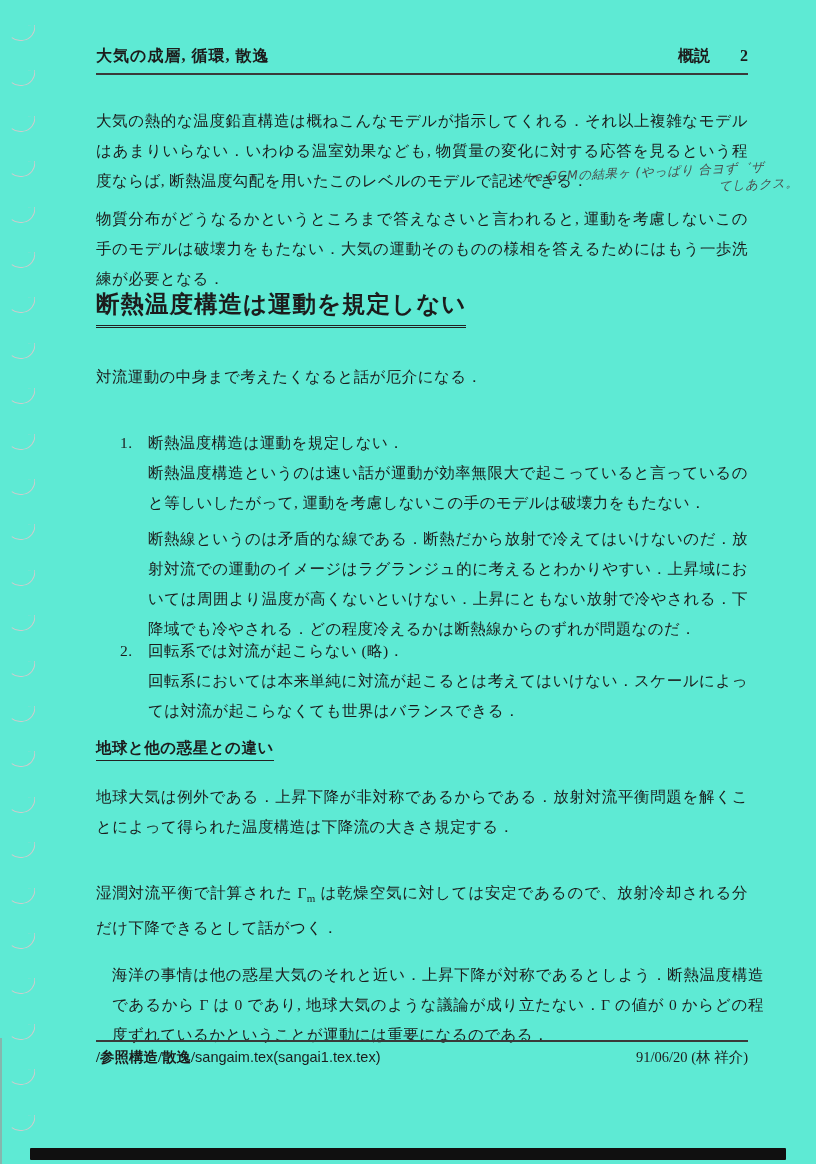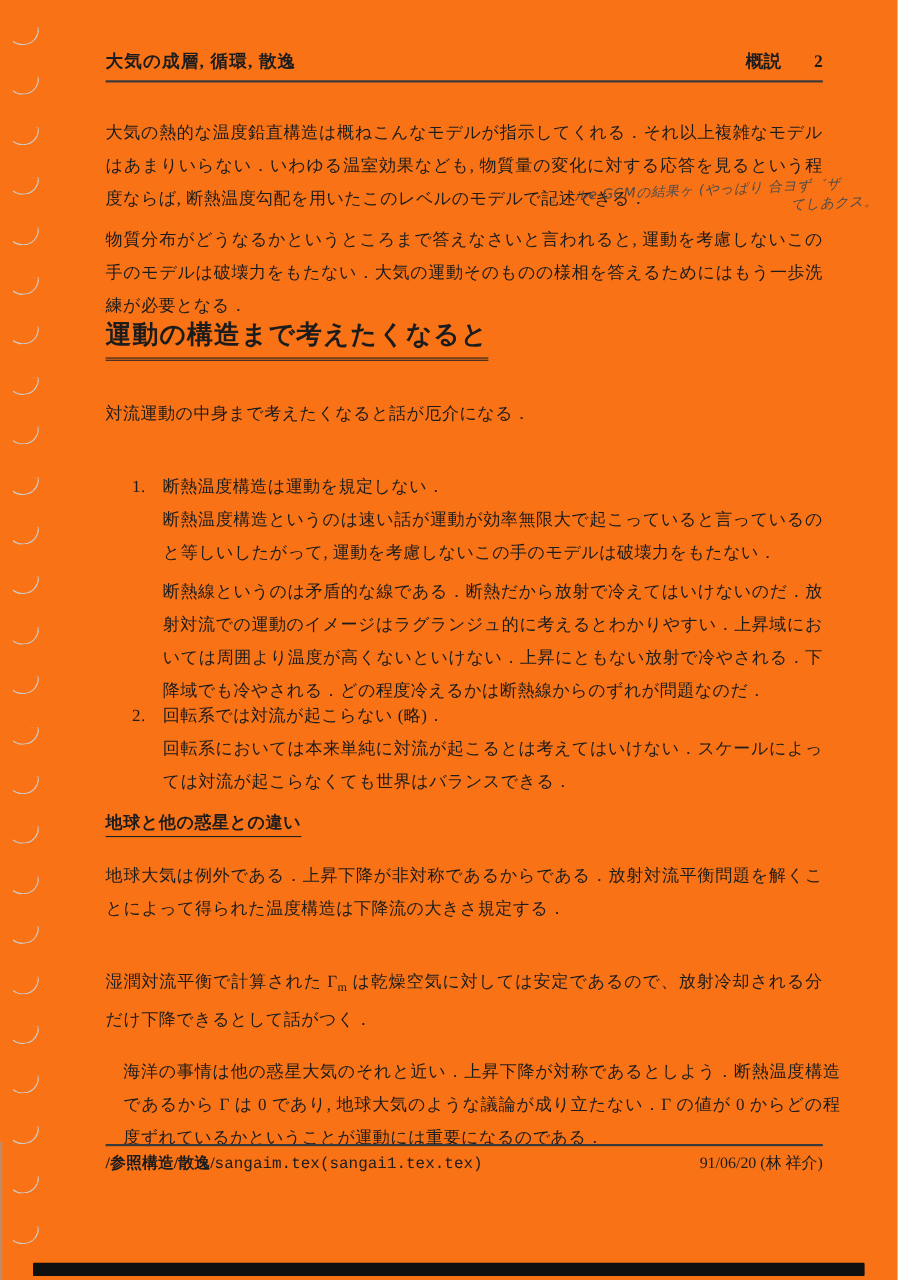--- a/index.html
+++ b/index.html
@@ -1,18 +1,18 @@
 <!DOCTYPE html>
 <html style="--ink: #1c1c1c; --rule: #3a3a3a; --handwriting: #4b4b4b; --ring: #cccccc; --artifact: #101010;"><head>
 <meta charset="utf-8">
 <style>
   html,body{margin:0;padding:0;background:#e9e9e9;}
   .page{
     position:relative; width:816px; height:1164px; margin:0 auto;
-    background:#f97316; overflow:hidden;
+    background:#5eead4; overflow:hidden;
     font-family:"Liberation Serif","DejaVu Serif",serif;
     color:var(--ink,#1c1c1c);
   }
   .content{position:absolute; left:96px; width:652px;}
   .jp{font-size:15.5px; line-height:30px; letter-spacing:0.4px; text-align:justify;}
 
   
   .header{top:46px; display:flex; justify-content:space-between; align-items:flex-end;
           border-bottom:2.5px solid var(--rule,#3a3a3a); padding-bottom:6px;}
   .header .left{font-weight:bold; font-size:16px; letter-spacing:1px;}
@@ -59,21 +59,21 @@
   .eq-var{font-style:italic;}
   .equation sub{font-size:11px; font-style:italic;}
   .equation sup{font-size:11px;}
   .eq-rel{margin:0 14px;}
   .eq-number{flex:none;}
 
   
   .footer{top:1040px; border-top:2px solid var(--rule,#3a3a3a); padding-top:6px;
           display:flex; justify-content:space-between; font-size:14.5px;}
   .footer .path-cjk{font-weight:bold;}
-  .footer .path-file{font-family:Liberation Mono, monospace;margin-top:28px;}
+  .footer .path-file{font-family:Liberation Sans, sans-serif;margin-top:28px;}
 
   
   .ring{
     position:absolute; left:7px; width:27px; height:14px;
     border:1.6px solid var(--ring,#cccccc); border-top:none;
     border-radius:0 0 14px 14px; transform:rotate(-6deg);
     border-left-color:transparent;
   }
   .scan-bar{position:absolute; left:30px; top:1148px; width:756px; height:12px;
             background:var(--artifact,#101010); border-radius:1px;}
@@ -125,21 +125,21 @@
 
   <div class="annotation">
     <span class="mark">」</span>
     <span>ルe GCMの結果ヶ (やっぱり 合ヨず゛ザゟ</span>
     <span class="l2">てしあクス。</span>
   </div>
 
   <p class="content jp para2" style="position:absolute; margin:0;">物質分布がどうなるかというところまで答えなさいと言われると, 運動を考慮しないこの手のモデルは破壊力をもたない．大気の運動そのものの様相を答えるためにはもう一歩洗練が必要となる．</p>
 
   <h1 class="content section-title" style="position:absolute; margin:0;">
-    <span>運動の構造まで考えたくなると</span>
+    <span>断熱温度構造は運動を規定しない</span>
   </h1>
 
   <p class="content jp section-intro" style="position:absolute; margin:0;">対流運動の中身まで考えたくなると話が厄介になる．</p>
 
   <div class="content jp list-item item1" style="position:absolute;">
     <span class="num">1.</span>
     <span class="item-body"><span>断熱温度構造は運動を規定しない．</span><br>
       <span>断熱温度構造というのは速い話が運動が効率無限大で起こっていると言っているのと等しいしたがって, 運動を考慮しないこの手のモデルは破壊力をもたない．</span>
     </span>
   </div>

